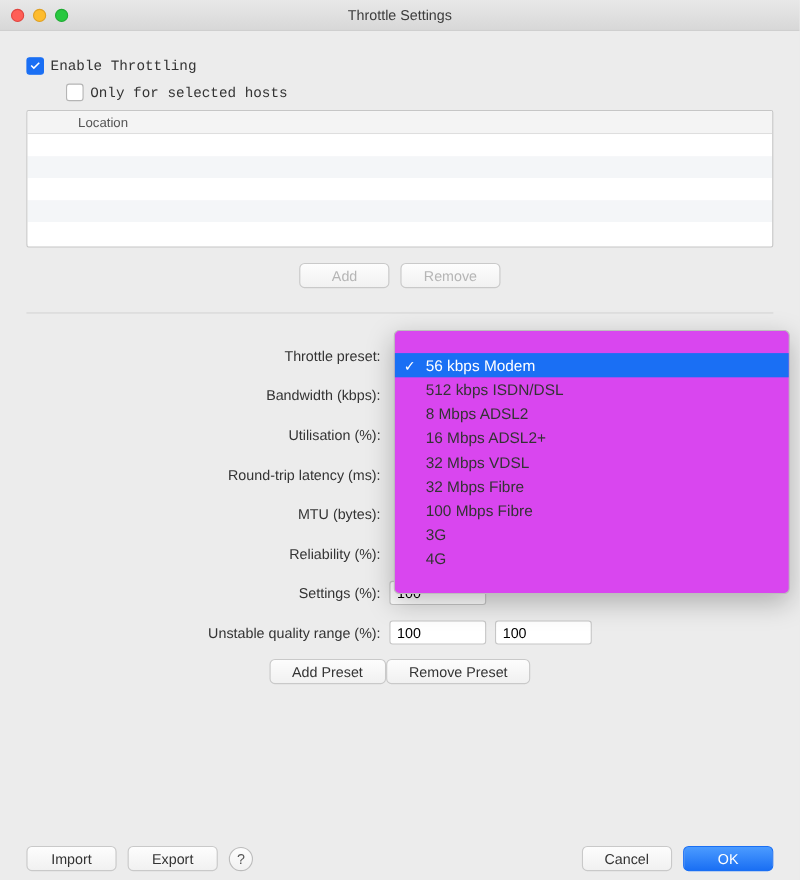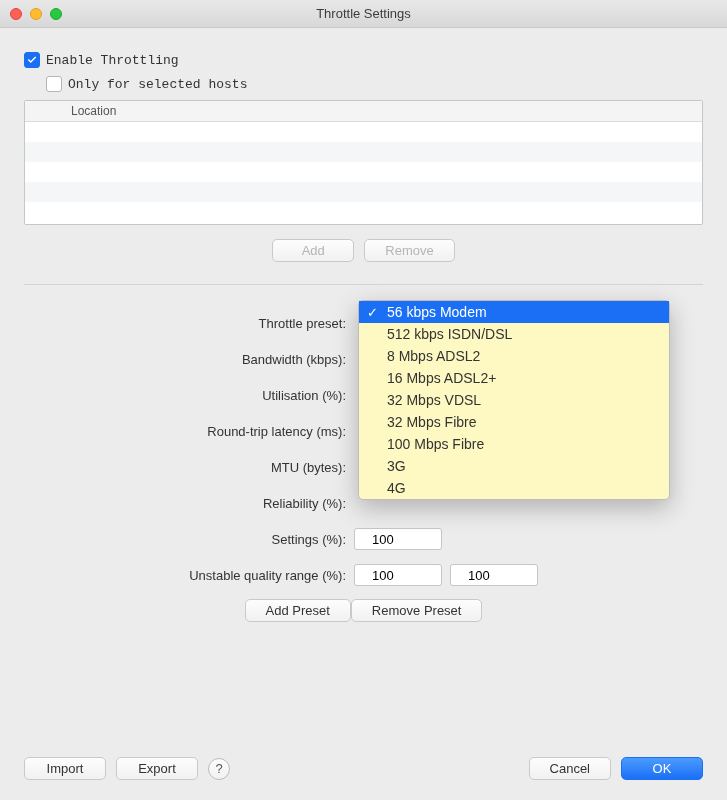--- a/index.html
+++ b/index.html
@@ -32,21 +32,21 @@
 .checkbox {
   width: 16px; height: 16px; border: 1px solid #b5b5b5; border-radius: 3px;
   background: #fff; margin-right: 6px; display: inline-flex; align-items: center; justify-content: center;
 }
 .checkbox.checked {
   background: #1a6ff4; border-color: #1a6ff4;
 }
 .checkbox.checked svg { display: block; }
 .checkbox svg { display: none; width: 10px; height: 10px; fill: white; }
 .cb-label { font-size: 13px; font-family: Liberation Mono, monospace; }
-.indent { margin-left: 22px; }
+.indent { margin-left: 36px; }
 .hosts-box {
   margin-top: 0;
   border: 1px solid #c6c6c6;
   border-radius: 2px;
   background: #fff;
   height: 125px;
   overflow: hidden;
 }
 .hosts-header {
   background: #f4f4f4;
@@ -75,51 +75,51 @@
   background: linear-gradient(#4b9bff,#1a6ff4);
   border-color:#1a6ff4; color:#fff;
 }
 hr.sep { border:none; border-top:1px solid #d4d4d4; margin: 22px 0 20px 0; }
 .form-area { position: relative; }
 .form-row { display:flex; align-items:center; height:36px; }
 .form-row .lbl { width: 330px; text-align:right; padding-right:8px; font-size:13px; color:#333; }
 .form-row .ctrl { flex:1; display:flex; gap:8px; }
 .txt {
   width: 88px; height:22px; border:1px solid #c6c6c6; border-radius:3px; background:#fff;
-  padding: 2px 17px; font-size:13px;
+  padding: 2px 6px; font-size:13px;
 }
 .dropdown-menu {
   position:absolute;
   top:-5px;
   left:334px;
-  width:312px;
-  background:#fef9c3;
+  width:360px;
+  background:#d946ef;
   border:1px solid #bdbdbd;
   border-radius:5px;
   box-shadow: 0 8px 24px rgba(0,0,0,0.25);
-  padding:0 0;
+  padding:20px 0;
   z-index:10;
 }
 .dropdown-menu .item {
   padding: 2px 14px 2px 28px;
   font-size:14px;
   height:22px;
   display:flex; align-items:center;
   position:relative;
 }
 .dropdown-menu .item.selected {
   background:#1a6ff4; color:#fff;
 }
 .dropdown-menu .item.selected::before {
   content:"✓"; position:absolute; left:8px; font-size:13px;
 }
 .preset-actions { display:flex; justify-content:center; gap:0; margin-top:6px; }
 .footer {
   display:flex; align-items:center; gap:10px; padding: 0 24px;
-  position:absolute; bottom:20px; width:727px;
+  position:absolute; bottom:8px; width:727px;
 }
 .footer .spacer { flex:1; }
 .helpbtn {
   width:22px; height:22px; border-radius:50%; border:1px solid #bcbcbc;
   background:linear-gradient(#fdfdfd,#f1f1f1);
   display:inline-flex; align-items:center; justify-content:center;
   font-size:13px; color:#555;
 }
 </style>
 </head>

